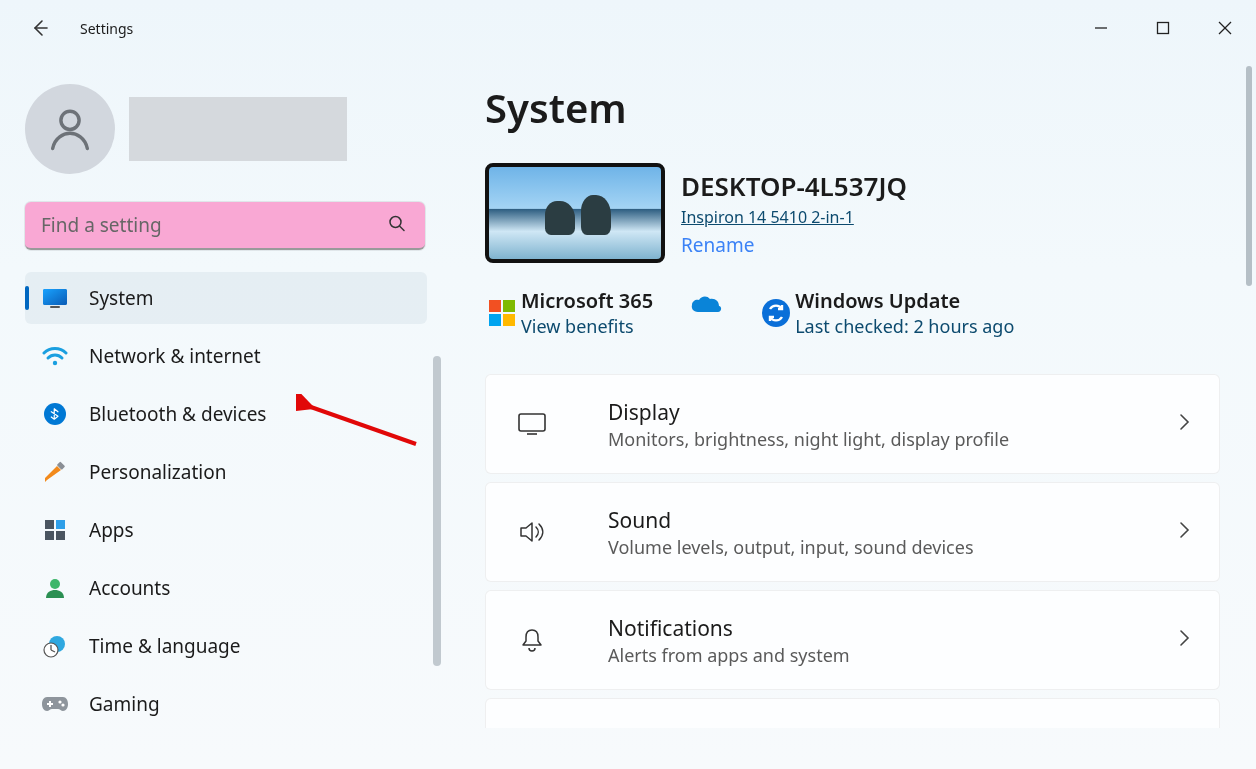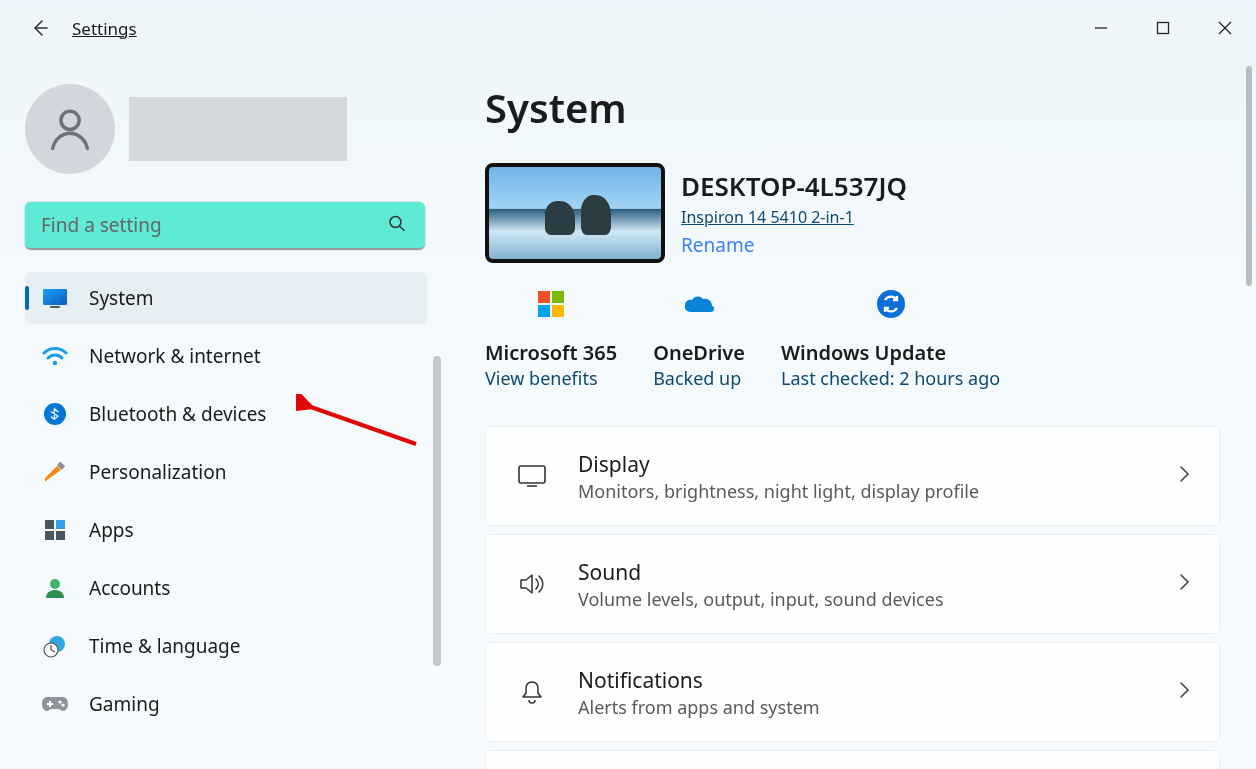--- a/index.html
+++ b/index.html
@@ -15,21 +15,21 @@
     display: flex;
     align-items: center;
     padding-left: 20px;
   }
   .back-btn {
     width: 40px; height: 40px;
     display: flex; align-items: center; justify-content: center;
     border-radius: 6px;
     cursor: default;
   }
-  .title-text { font-size: 17px; margin-left: 12px; color: #1b1b1b; text-decoration: underline; }
+  .title-text { font-size: 14px; margin-left: 20px; color: #1b1b1b; }
   .win-controls {
     margin-left: auto;
     display: flex;
   }
   .win-btn {
     width: 62px; height: 40px;
     display: flex; align-items: center; justify-content: center;
     cursor: default;
   }
 
@@ -55,21 +55,21 @@
   }
   .search-wrap {
     position: relative;
     margin-bottom: 22px;
   }
   .search-input {
     width: 400px; height: 48px;
     border: none;
     border-bottom: 2px solid #9a9a9a;
     border-radius: 6px;
-    background: #5eead4;
+    background: #f9a8d4;
     padding: 0 46px 0 16px;
     font-size: 19px;
     color: #555;
     outline: none;
     box-shadow: 0 0 0 1px rgba(0,0,0,0.07);
   }
   .search-input::placeholder { color: #666; }
   .search-icon {
     position: absolute;
     right: 20px; top: 50%; transform: translateY(-50%);
@@ -124,34 +124,35 @@
     position: relative; overflow: hidden;
   }
   .wallpaper .rock { position:absolute; bottom:24px; width:30px; height:34px; background:#2b3d42; border-radius:40% 50% 20% 20%; }
   .wallpaper .rock.r1 { left:56px; }
   .wallpaper .rock.r2 { left:92px; height:40px; }
   .device-info .dev-name { font-size: 26px; font-weight: 600; }
   .device-info .dev-model { font-size: 16px; color: #0c4a6e; margin-top: 2px; text-decoration: underline; }
   .rename-link { font-size: 19px; color: #3b82f6; margin-top: 4px; cursor: default; display: inline-block; }
 
   .status-row { display: flex; gap: 36px; margin-bottom: 36px; align-items: flex-start; }
-  .status-item { display: flex; gap: 18px; align-items: center; cursor: default; flex-direction: column; }
+  .status-item { display: flex; gap: 2px; align-items: center; cursor: default; }
   .status-icon { width: 34px; height: 34px; display:flex; align-items:center; justify-content:center; }
   .status-texts .st-title { font-size: 20px; font-weight: 600; }
   .status-texts .st-sub { font-size: 18px; color: #0c4a6e; }
 
   .card-list { display: flex; flex-direction: column; gap: 8px; }
   .card {
     background: rgba(255,255,255,0.78);
     border: 1px solid rgba(0,0,0,0.06);
     border-radius: 6px;
     height: 100px;
     display: flex; align-items: center;
     padding: 0 28px;
     cursor: default;
+    gap: 30px;
   }
   .card.partial { height: 30px; border-bottom:none; border-bottom-left-radius:0; border-bottom-right-radius:0;}
   .card-icon { width: 36px; display:flex; align-items:center; justify-content:center; margin-right: 28px; }
   .card-texts .c-title { font-size: 21px; font-weight: 400; }
   .card-texts .c-sub { font-size: 18px; color: #5a5a5a; margin-top: 1px; }
   .card-chevron { margin-left: auto; }
 
   .main-scroll {
     position: absolute; right: 4px; top: 10px; width: 6px; height: 220px;
     background: #b5bfc6; border-radius: 3px;
@@ -350,24 +351,20 @@
           <div class="st-title">Microsoft 365</div>
           <div class="st-sub">View benefits</div>
         </div>
       </div>
       <div class="status-item">
         <span class="status-icon">
           <svg width="34" height="24" viewBox="0 0 34 24">
               <path d="M9 20 C4 20 2 16 3 13 C3 9 7 7 10 8 C12 4 18 3 21 7 C26 6 30 9 30 14 C33 14 33 20 29 20 Z" fill="#0a84d8"></path>
             </svg>
         </span>
-        <div class="status-texts">
-          <div class="st-title">OneDrive</div>
-          <div class="st-sub">Backed up</div>
-        </div>
       </div>
       <div class="status-item">
         <span class="status-icon">
           <svg width="32" height="32" viewBox="0 0 32 32">
               <circle cx="16" cy="16" r="14" fill="#0a6fd8"></circle>
               <path d="M10 12 A7 7 0 0 1 22 12 M22 20 A7 7 0 0 1 10 20" stroke="#fff" stroke-width="2.4" fill="none"></path>
               <path d="M22 8 v4 h-4 M10 24 v-4 h4" stroke="#fff" stroke-width="2.4" fill="none"></path>
             </svg>
         </span>
         <div class="status-texts">

